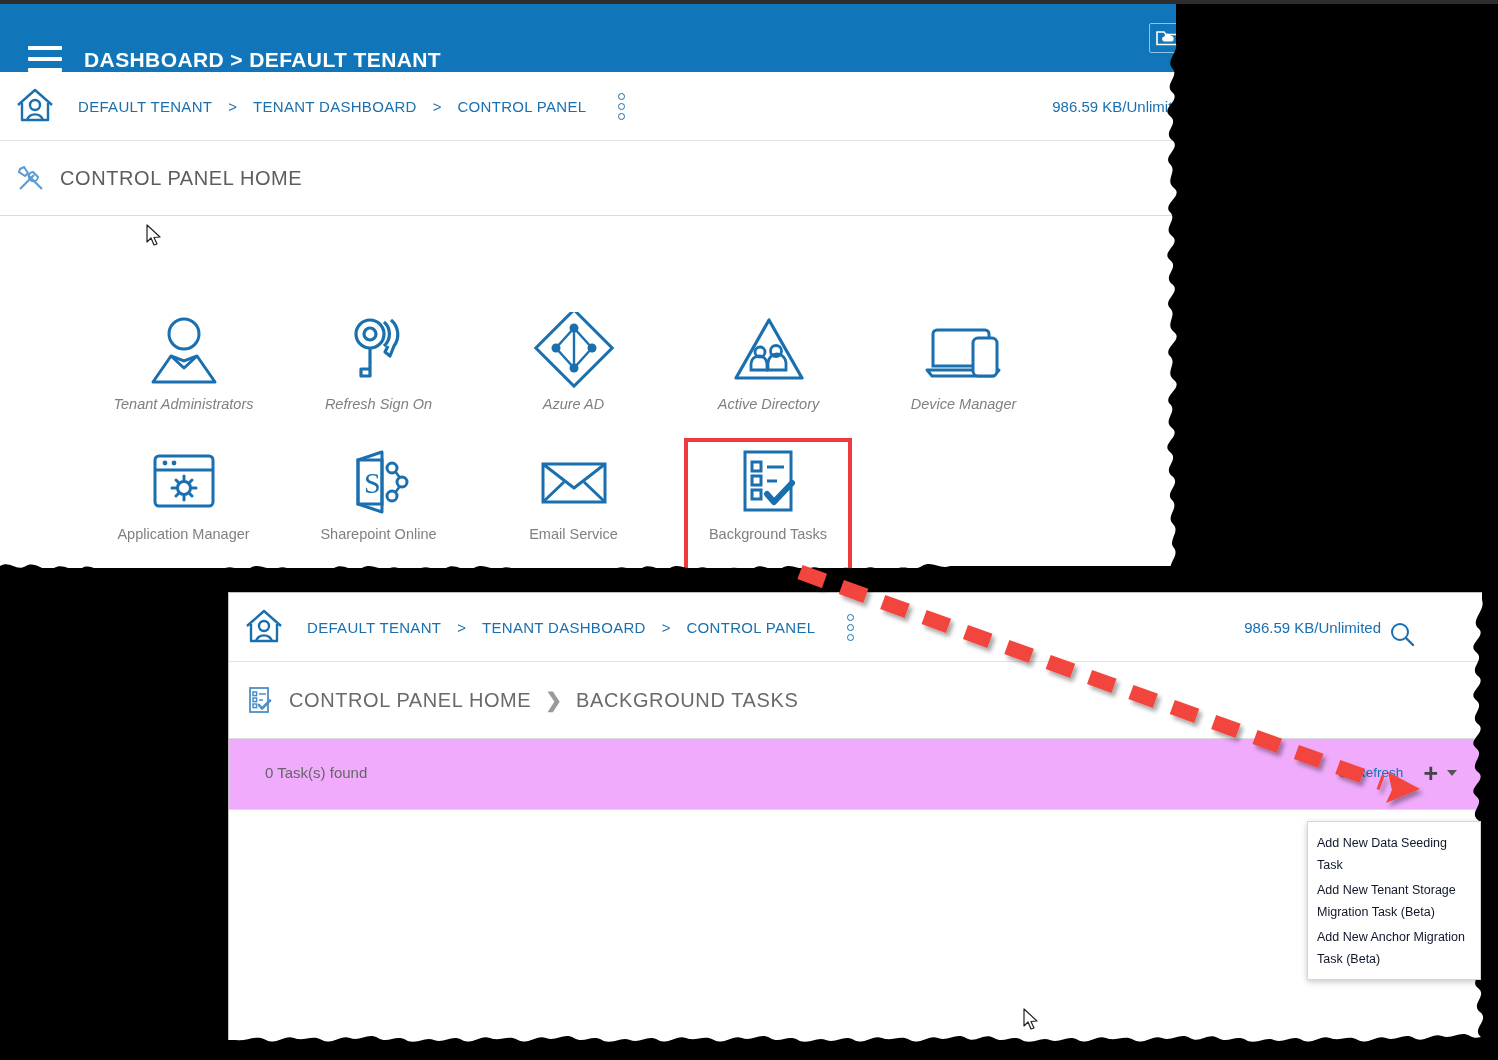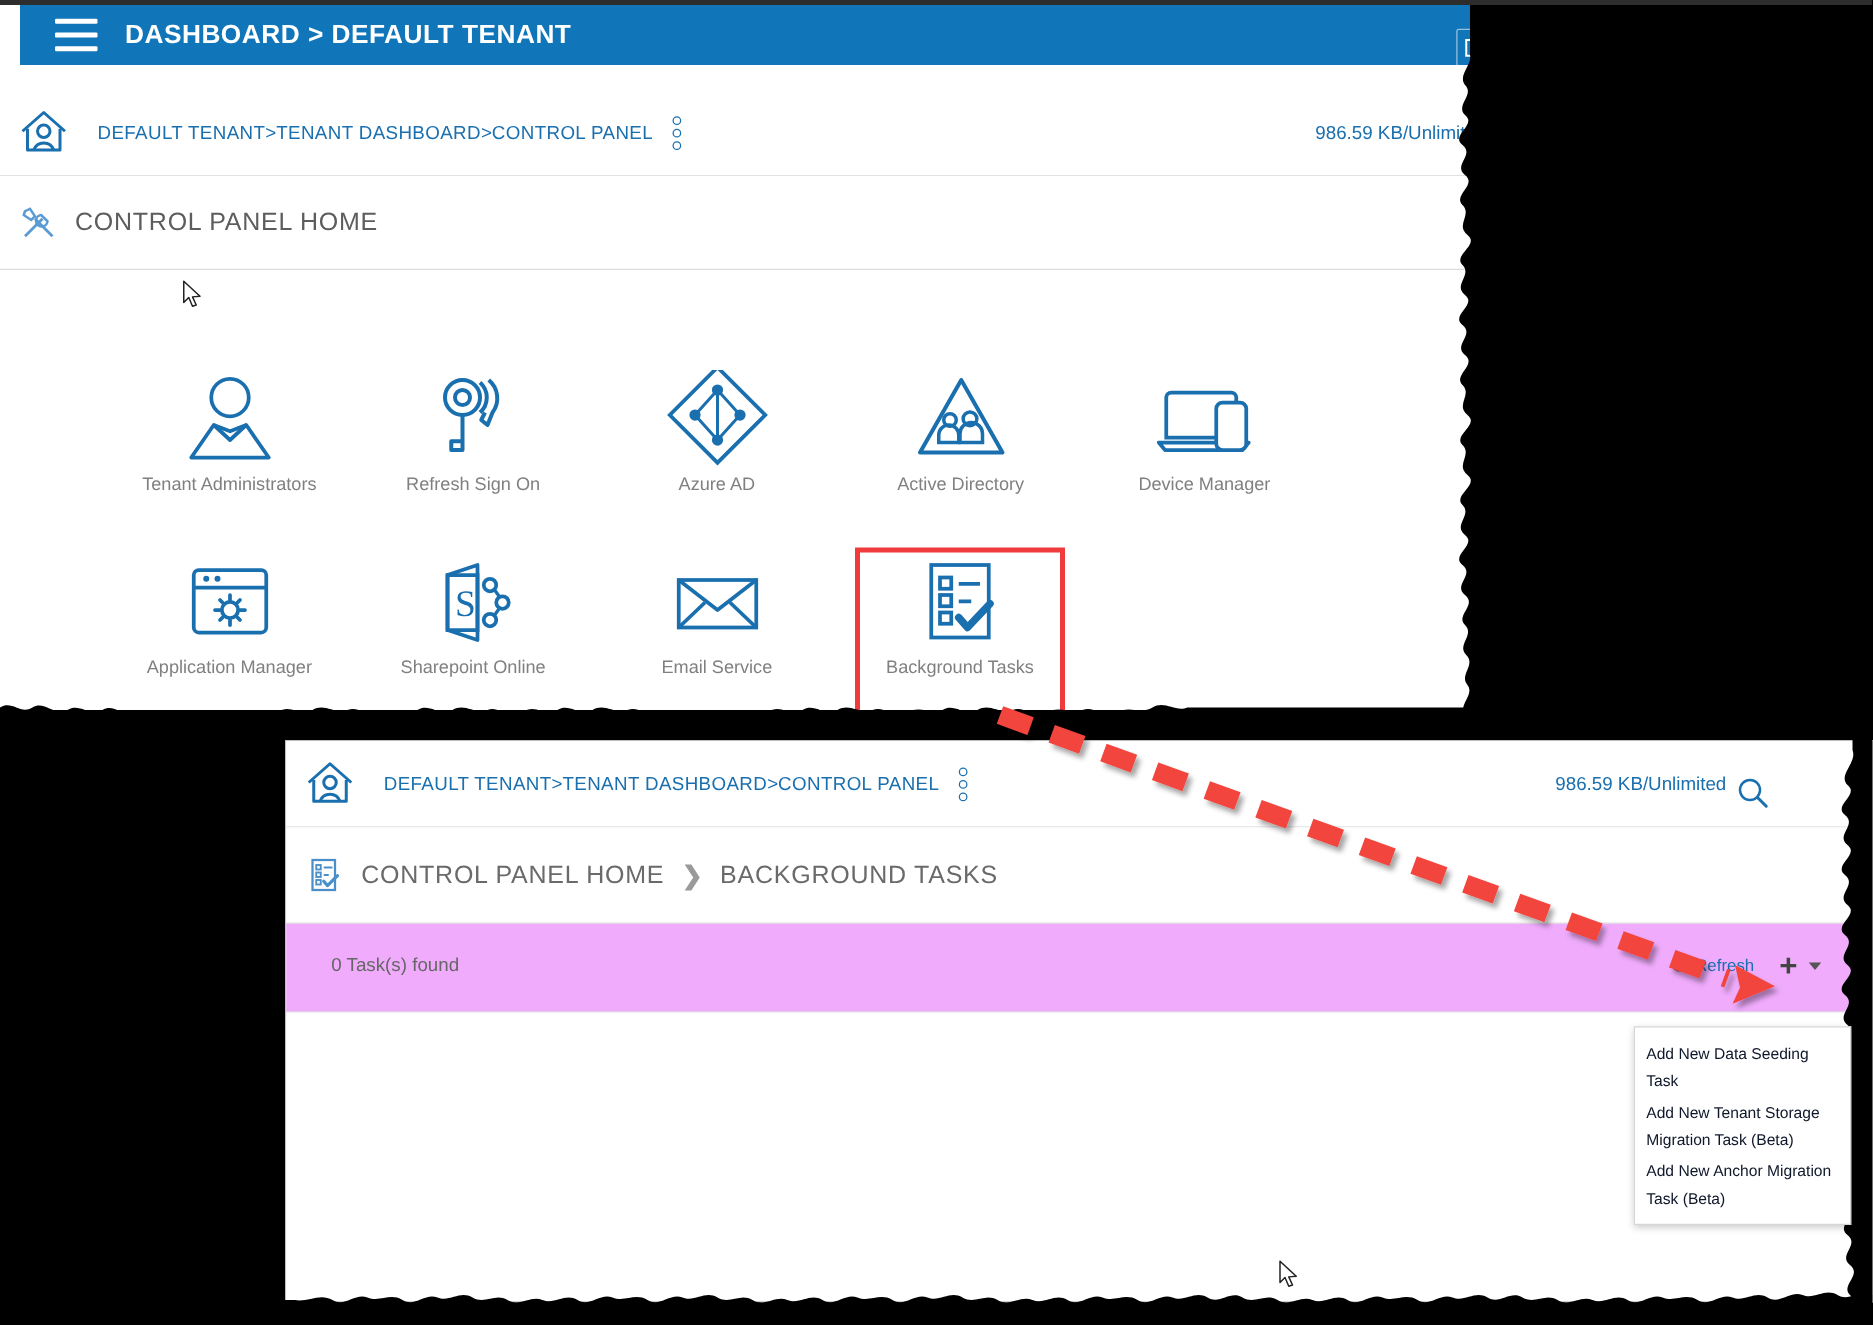--- a/index.html
+++ b/index.html
@@ -14,23 +14,23 @@
 
   
   .upper{
     position:absolute;left:0;top:0;width:1197px;height:568px;
     background:#fff;
     overflow:hidden;
   }
   .upper-inner{position:absolute;left:0;top:0;width:1197px;height:568px;background:#fff;}
 
   .blue-bar{
-    position:absolute;left:0;top:4px;width:1197px;height:48px;
+    position:absolute;left:0;top:4px;width:1197px;height:68px;
     background:#1176b9;
-    display:flex;align-items:center;margin-left:16px;
+    display:flex;align-items:flex-end;
   }
   .hamburger{
     margin-left:28px;width:34px;height:26px;
     display:flex;flex-direction:column;justify-content:space-between;
     cursor:pointer;
   }
   .hamburger i{display:block;height:4px;background:#fff;border-radius:1px;}
   .app-title{
     margin-left:22px;color:#fff;font-size:21px;font-weight:bold;
     letter-spacing:.4px;white-space:nowrap;
@@ -42,21 +42,21 @@
     cursor:pointer;
   }
 
   
   .crumb-row{
     position:absolute;left:0;top:72px;width:1197px;height:68px;
     background:#fff;border-bottom:1px solid #e2e2e2;
     display:flex;align-items:center;
   }
   .home-icon{margin-left:12px;width:46px;height:46px;flex:0 0 auto;}
-  .crumbs{display:flex;align-items:center;margin-left:20px;gap:0;}
+  .crumbs{display:flex;align-items:center;margin-left:20px;gap:16px;}
   .crumb{color:#1a6faf;font-size:15px;letter-spacing:.3px;white-space:nowrap;cursor:pointer;}
   .crumb-sep{color:#1a6faf;font-size:15px;}
   .kebab{
     margin-left:16px;display:flex;flex-direction:column;gap:3px;cursor:pointer;
   }
   .kebab i{width:5px;height:5px;border:1px solid #1a6faf;border-radius:50%;display:block;}
   .storage{
     position:absolute;right:8px;top:26px;color:#1a6faf;font-size:15px;white-space:nowrap;
   }
 
@@ -199,21 +199,21 @@
             <path d="M17 9 a4.6 4.6 0 1 0 5 5 l-5-5 Z" fill="none" stroke="#5a9bd4" stroke-width="2"></path>
             <path d="M26 26 L12 12" stroke="#5a9bd4" stroke-width="2.2" fill="none"></path>
             <path d="M4 6 l4-2 4 6 -3 3 -6 -4 Z" fill="none" stroke="#5a9bd4" stroke-width="2"></path>
           </svg>
         </span>
         <span class="ptitle">CONTROL PANEL HOME</span>
       </div>
 
       <div class="tiles">
 
-        <div class="tile-row" style="top:80px;">
+        <div class="tile-row" style="top:96px;font-style:italic;">
 
           <div class="tile">
             <span class="glyph">
               <svg width="86" height="80" viewBox="0 0 86 80">
                 <circle cx="43" cy="22" r="15" fill="none" stroke="#1a6faf" stroke-width="3"></circle>
                 <path d="M12 70 L30 44 L43 56 L56 44 L74 70 Z" fill="none" stroke="#1a6faf" stroke-width="3" stroke-linejoin="round"></path>
                 <path d="M30 44 L43 49 L56 44" fill="none" stroke="#1a6faf" stroke-width="3"></path>
               </svg>
             </span>
             <span class="tlabel">Tenant Administrators</span>

